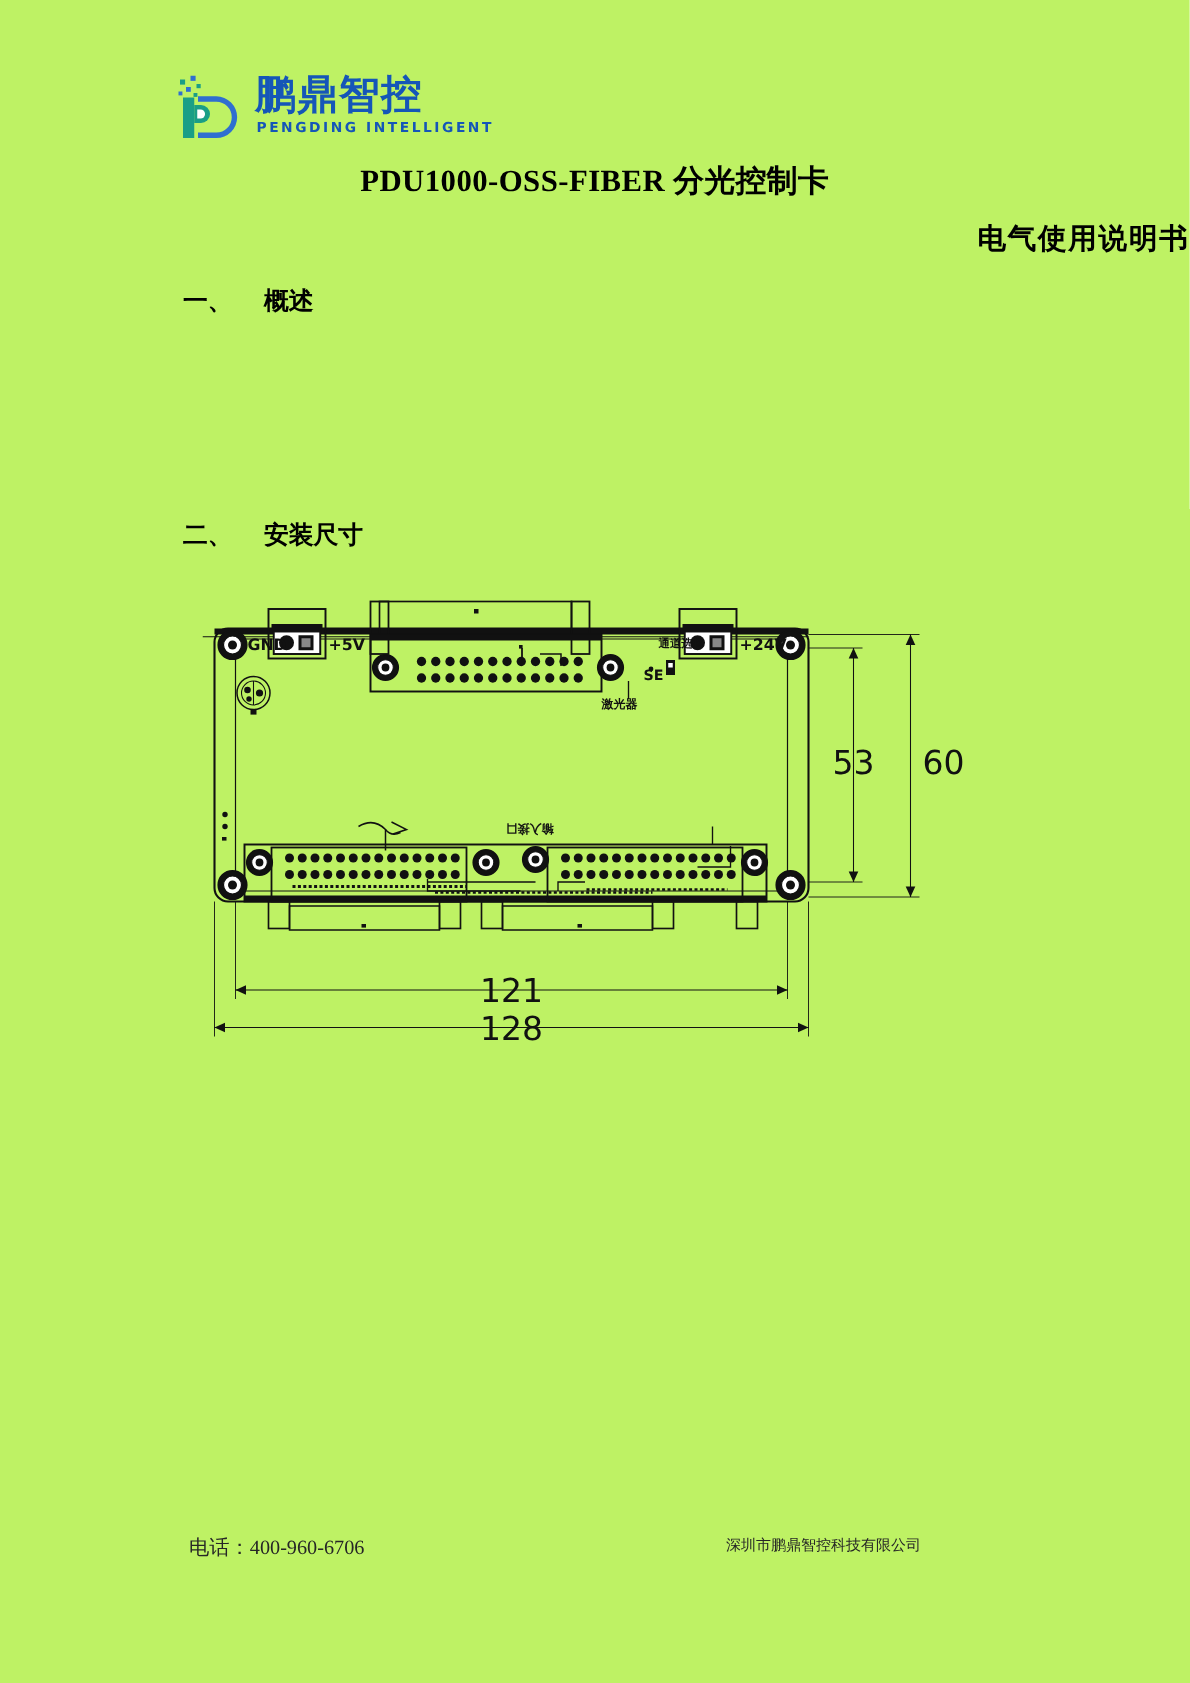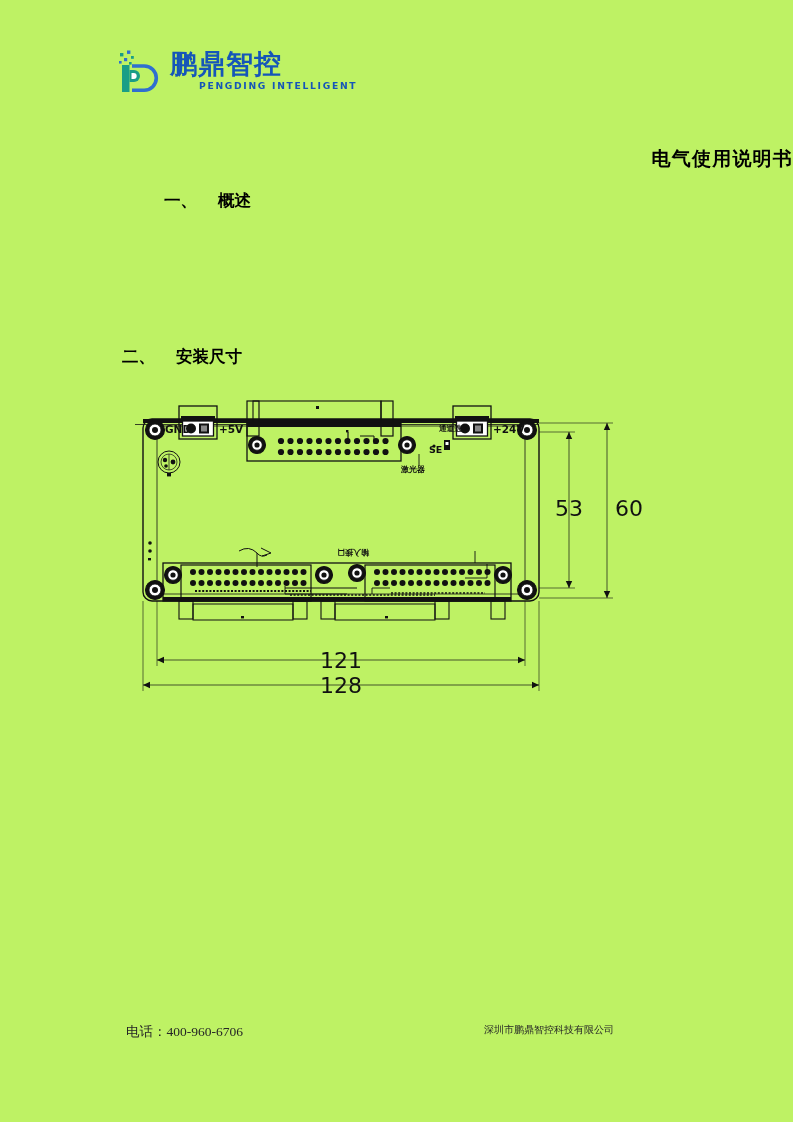--- a/index.html
+++ b/index.html
@@ -54,21 +54,20 @@
   .logo-text-en {
     position: absolute;
     left: 53px;
     top: 32px;
     font-family: "DejaVu Sans", sans-serif;
     font-size: 9.2px;
     font-weight: bold;
     letter-spacing: 1.7px;
     color: #1556b8;
     white-space: nowrap;
-    margin-left: 28px;
   }
 
   
   .doc-title-1 {
     position: absolute;
     left: 0;
     top: 106px;
     width: 793px;
     text-align: center;
     font-size: 20.5px;
@@ -154,23 +153,24 @@
         <path d="M11.5 20 h4.5 a6 6 0 0 1 0 12 h-4.5 z" fill="#1a9e86"></path>
         <path d="M13.5 23 h2.2 a3 3 0 0 1 0 6 h-2.2 z" fill="#ffffff"></path>
 
         <path d="M14 14.2 h12.2 a13.9 13.9 0 0 1 0 27.8 H14 v-3.6 h12.2 a10.3 10.3 0 0 0 0-20.6 H14 z" fill="#2f6fd0"></path>
       </svg>
     </div>
     <div class="logo-text-cn">鹏鼎智控</div>
     <div class="logo-text-en">PENGDING INTELLIGENT</div>
   </div>
 
+  <div class="doc-title-1">PDU1000-OSS-FIBER 分光控制卡</div>
   <div class="doc-title-2">电气使用说明书</div>
 
-  <div class="section-heading" style="left:122px; top:190px;margin-left:42px;">
+  <div class="section-heading" style="left:122px; top:190px;">
     <span class="sec-num">一、</span><span>概述</span>
   </div>
 
   <div class="section-heading" style="left:122px; top:346px;">
     <span class="sec-num">二、</span><span>安装尺寸</span>
   </div>
 
   <div class="drawing">
     <svg width="530" height="320" viewBox="0 0 530 320" xmlns="http://www.w3.org/2000/svg" font-family="DejaVu Sans, sans-serif">
       <g fill="none" stroke="#111" stroke-width="1.1">

